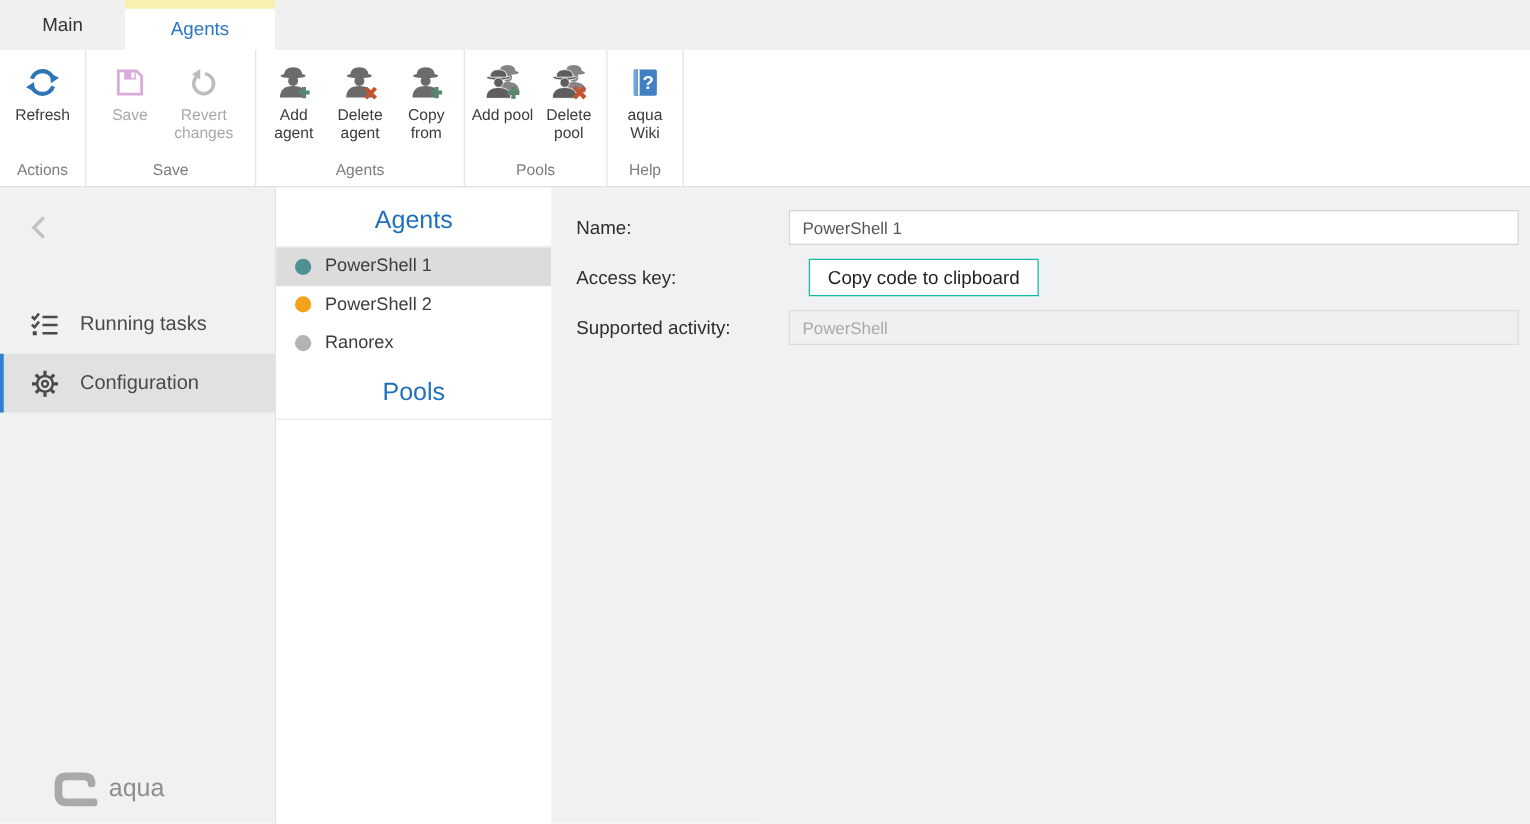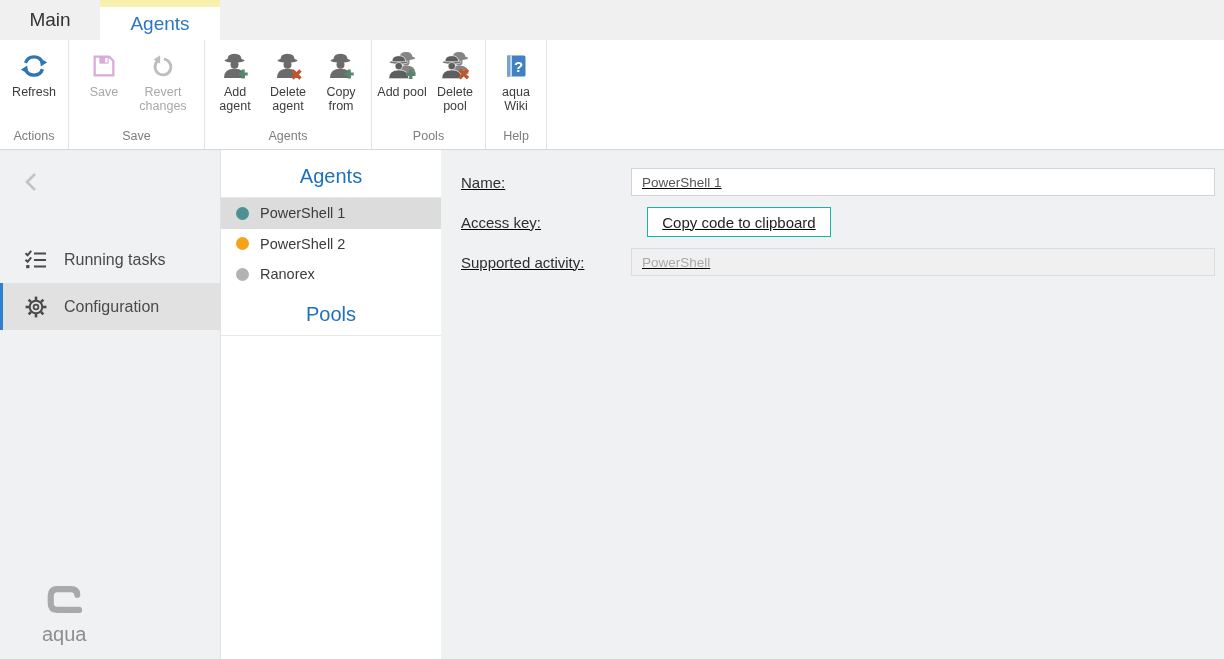--- a/index.html
+++ b/index.html
@@ -2,21 +2,21 @@
 <html><head>
 <meta charset="utf-8">
 <style>
   * { margin:0; padding:0; box-sizing:border-box; }
   html,body { width:1224px; height:659px; overflow:hidden; background:#fff;
     font-family:"Liberation Sans", sans-serif; }
 
   
   .tabbar { height:40px; background:#f0f0f0; display:flex; }
   .tab { width:100px; display:flex; align-items:center; justify-content:center;
-    font-size:19px; color:#333; cursor:pointer; }
+    font-size:15px; color:#333; cursor:pointer; }
   .tab.active { width:120px; background:#fff; border-top:7px solid #f8f1ae;
     color:#2b77c0; }
 
   
   .ribbon { height:110px; background:#fff; border-bottom:1px solid #d6d6d6;
     display:flex; }
   .rgroup { display:flex; flex-direction:column; border-right:1px solid #e4e4e4;
     padding:7px 5px 2px; }
   .rbuttons { flex:1; display:flex; justify-content:center; align-items:flex-start; gap:3px; }
   .rbtn { width:50px; display:flex; flex-direction:column; align-items:center;
@@ -33,38 +33,38 @@
   
   .sidebar { width:221px; background:#f0f1f2; position:relative; flex:none;
     border-right:1px solid #e2e2e2; }
   .back-btn { margin:20px 0 0 22px; width:22px; height:24px; cursor:pointer; }
   .side-items { margin-top:42px; }
   .side-item { height:47px; display:flex; align-items:center; gap:15px;
     padding-left:23px; font-size:16px; color:#4a4a4a; cursor:pointer; }
   .side-item.selected { background:#e1e1e1; border-left:3px solid #2f80cf;
     padding-left:20px; }
   .side-logo { position:absolute; bottom:13px; left:42px; display:flex;
-    align-items:center; gap:9px;flex-direction:column; }
+    align-items:center; gap:9px; }
   .side-logo .logo-text { font-size:20px; color:#8e8e8e; }
 
   
   .middle { width:220px; background:#fff; position:relative; flex:none; }
   .mid-heading { margin-top:9px; font-size:20px; color:#2170bf; text-align:center;
     padding:6px 0 9px; border-bottom:1px solid #e8e8e8; }
   .mid-heading.pools { margin-top:7px; }
   .mid-row { height:30.5px; display:flex; align-items:center; padding-left:15px;
     gap:11px; font-size:14.5px; color:#3c3c3c; cursor:pointer; }
   .mid-row.selected { background:#dcdcdc; }
   .dot { width:13px; height:13px; border-radius:50%; flex:none; background:#ccc; }
   .collapse-handle { position:absolute; right:-13px; top:258px; width:0; height:0;
     border-top:8px solid transparent; border-bottom:8px solid transparent;
     border-right:10px solid #a8a8a8; cursor:pointer; }
 
   
-  .main { flex:1; background:#eff1f3; padding-top:18px; position:relative;text-decoration:underline; }
+  .main { flex:1; background:#eff1f3; padding-top:18px; position:relative; }
   .frow { display:flex; align-items:center; height:28px; margin:0 9px 12px 20px; }
   .flabel { width:170px; font-size:15px; color:#2e2e2e; flex:none; }
   .finput { height:28px; border:1px solid #d4d4d4; background:#fff; padding:0 10px;
     font-size:13.5px; color:#555; flex:1; font-family:inherit; outline:none; }
   .finput:disabled { background:#f0f0f0; color:#a9a9a9; border-color:#dcdcdc; }
   .finput.keyfield { flex:none; width:420px; }
   .copy-btn { margin-left:16px; height:30px; width:184px; background:#fff;
     border:1px solid #14b8a6; font-size:15px; color:#1f1f1f;
     font-family:inherit; cursor:pointer; }
 </style>

